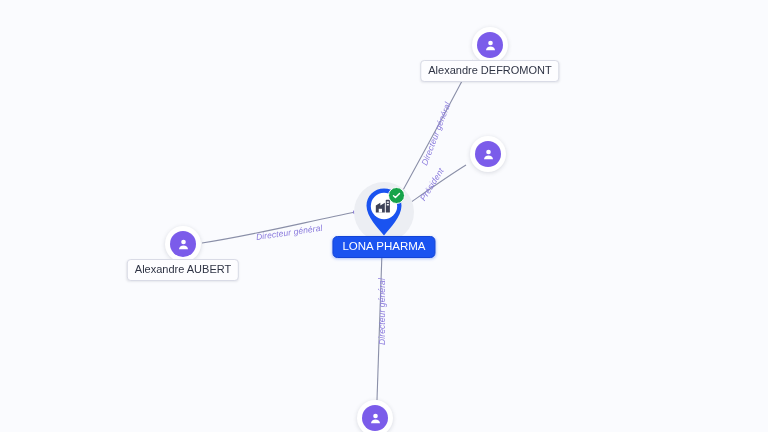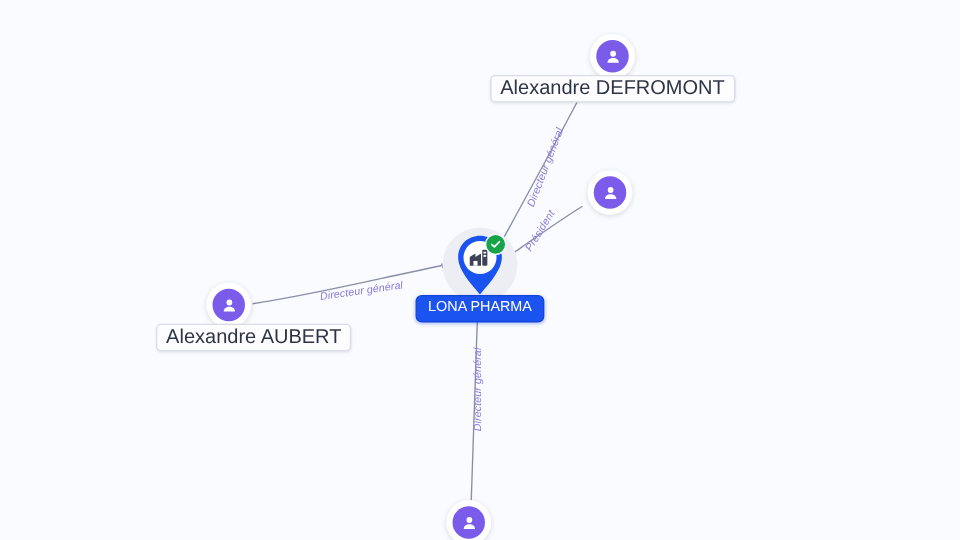--- a/index.html
+++ b/index.html
@@ -61,21 +61,21 @@
   .person-disc svg { display: block; }
 
   
   .node-label {
     position: absolute;
     transform: translate(-50%, 0);
     background: #fdfdff;
     border: 1px solid #d9dbe6;
     border-radius: 4px;
     color: #2f3445;
-    font-size: 16px;
+    font-size: 11px;
     line-height: 13px;
     padding: 3px 7px 4px 7px;
     white-space: nowrap;
     box-shadow: 0 1px 2px rgba(60,64,90,0.10);
   }
 
   
   .company-node {
     width: 60px;
     height: 60px;
@@ -180,21 +180,21 @@
   </div>
 
   <div class="node person-node" style="left:183px; top:244px;">
     <div class="person-disc">
       <svg width="15" height="15" viewBox="0 0 24 24" fill="#ffffff">
         <circle cx="12" cy="8" r="3.7"></circle>
         <path d="M4.8 19.5c0-3.9 3.3-6 7.2-6s7.2 2.1 7.2 6z"></path>
       </svg>
     </div>
   </div>
-  <div class="node-label" style="left:183px; top:259px;margin-left:20px;">Alexandre AUBERT</div>
+  <div class="node-label" style="left:183px; top:259px;">Alexandre AUBERT</div>
 
   <div class="node person-node" style="left:375px; top:418px;">
     <div class="person-disc">
       <svg width="15" height="15" viewBox="0 0 24 24" fill="#ffffff">
         <circle cx="12" cy="8" r="3.7"></circle>
         <path d="M4.8 19.5c0-3.9 3.3-6 7.2-6s7.2 2.1 7.2 6z"></path>
       </svg>
     </div>
   </div>
 

